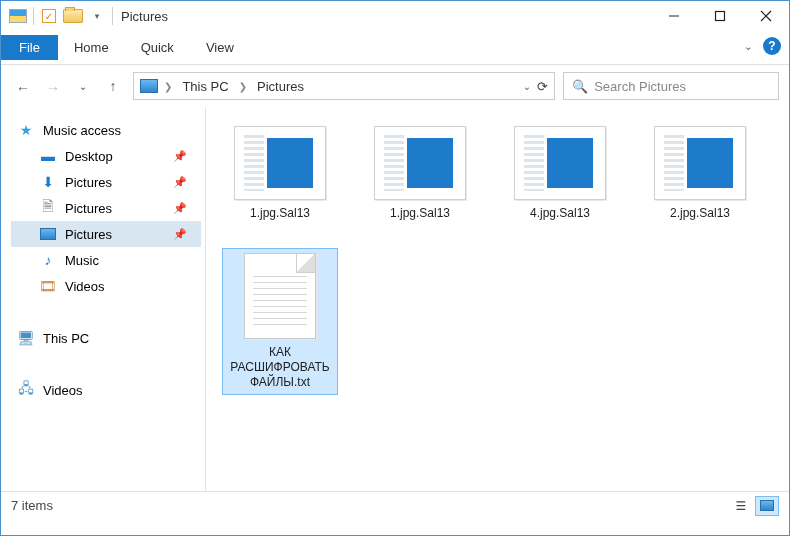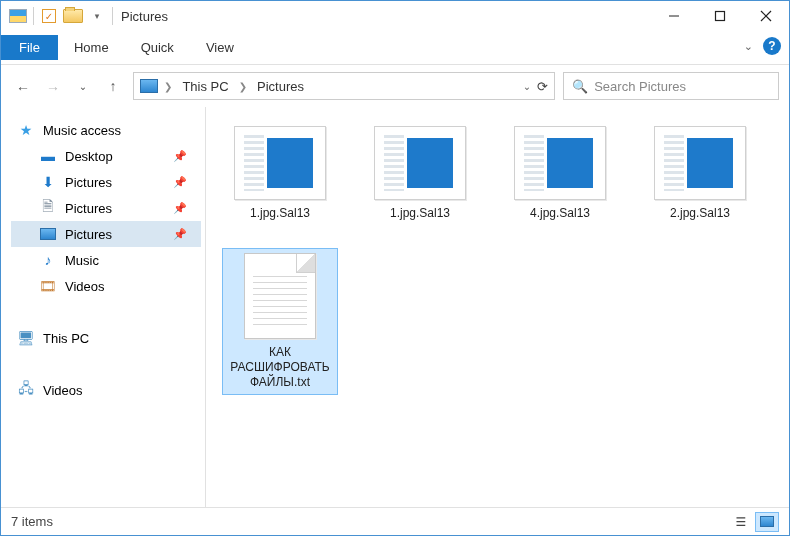--- a/index.html
+++ b/index.html
@@ -52,21 +52,21 @@
     .thumb { width: 92px; height: 74px; background:#fff; border:1px solid #d0d0d0; display:flex; align-items:center; justify-content:center; box-shadow: 1px 1px 0 #e8e8e8;}
     .thumb .inner { width: 72px; height: 56px; background:#fff; display:flex;}
     .thumb .inner .l { width: 20px; background:repeating-linear-gradient(180deg,#dde4ea 0 3px, transparent 3px 6px); }
     .thumb .inner .r { flex:1; background:#1e7acb; margin:3px;}
     .txtthumb { width: 72px; height: 86px; background:#fff; border:1px solid #c8c8c8; position:relative; box-shadow: 1px 1px 0 #e8e8e8;}
     .txtthumb::before { content:""; position:absolute; top:0; right:0; width:18px; height:18px; background:linear-gradient(135deg,#fff 49%, #dedede 50%); border-left:1px solid #d0d0d0; border-bottom:1px solid #d0d0d0;}
     .txtthumb .lines { position:absolute; top:22px; left:8px; right:8px; bottom:8px; background:repeating-linear-gradient(180deg,#d7d7d7 0 1px, transparent 1px 6px);}
     .fname { font-size: 12px; color:#222; margin-top: 6px; line-height:1.25; max-width: 116px; word-wrap:break-word;}
 
     
-    .status { position:absolute; bottom:0; left:0; right:0; height:28px; border-top:1px solid #e1e1e1; display:flex; align-items:center; padding: 0 10px; font-size:13px; color:#444; background:#fff;}
+    .status { position:absolute; bottom:16px; left:0; right:0; height:28px; border-top:1px solid #e1e1e1; display:flex; align-items:center; padding: 0 10px; font-size:13px; color:#444; background:#fff;}
     .status .views { margin-left:auto; display:flex; gap:2px;}
     .status .vbtn { width:24px; height:20px; border:1px solid transparent; display:flex; align-items:center; justify-content:center; font-size:12px; cursor:pointer;}
     .status .vbtn.active { border:1px solid #7abdf5; background:#cde8ff;}
 
     
     .folder-small { width:20px; height:14px; background:linear-gradient(180deg,#ffe9a9,#f4c862); border:1px solid #d5a73a; border-radius:1px; position:relative;}
     .folder-small::before{content:""; position:absolute; top:-3px; left:1px; width:8px; height:3px; background:#f4d27a; border:1px solid #d5a73a; border-bottom:none;}
     .pic-icon { width:18px; height:14px; background:linear-gradient(180deg,#6bb7f0,#2e86d0); border:1px solid #2b6ea8;}
   </style>
 </head>

